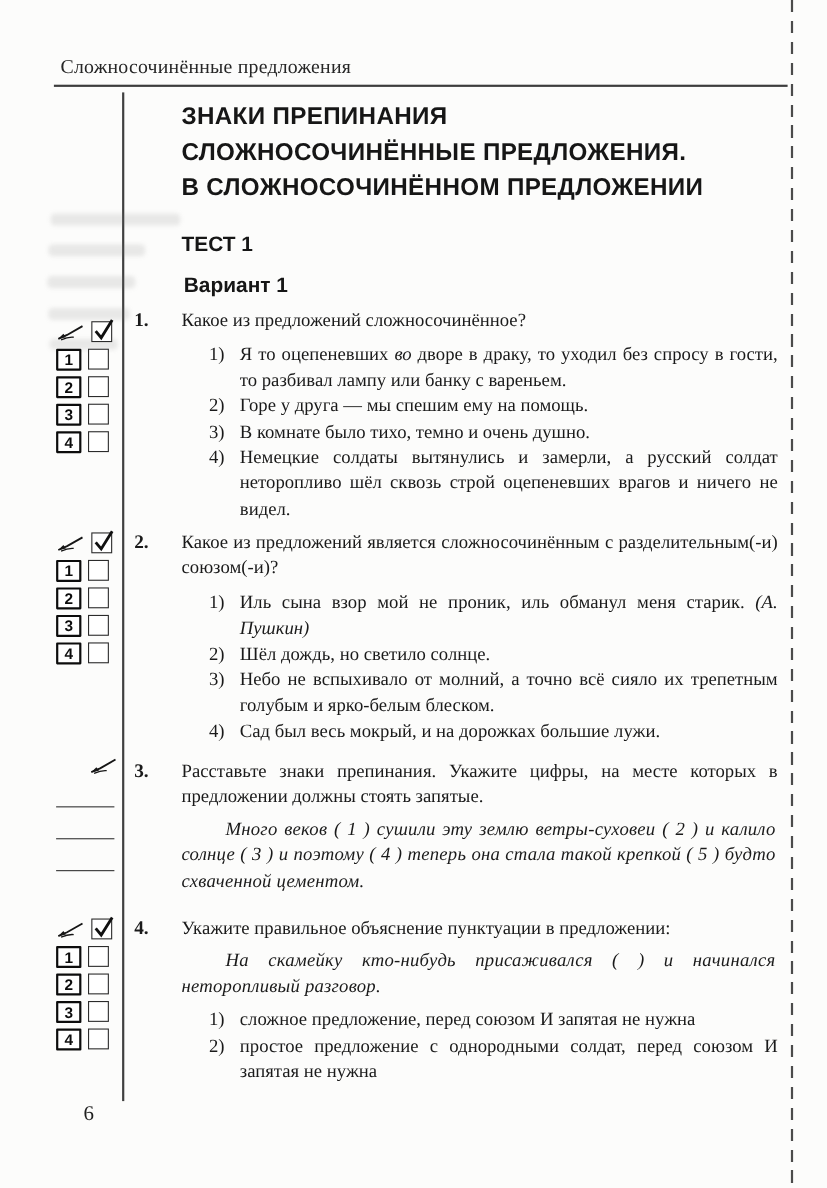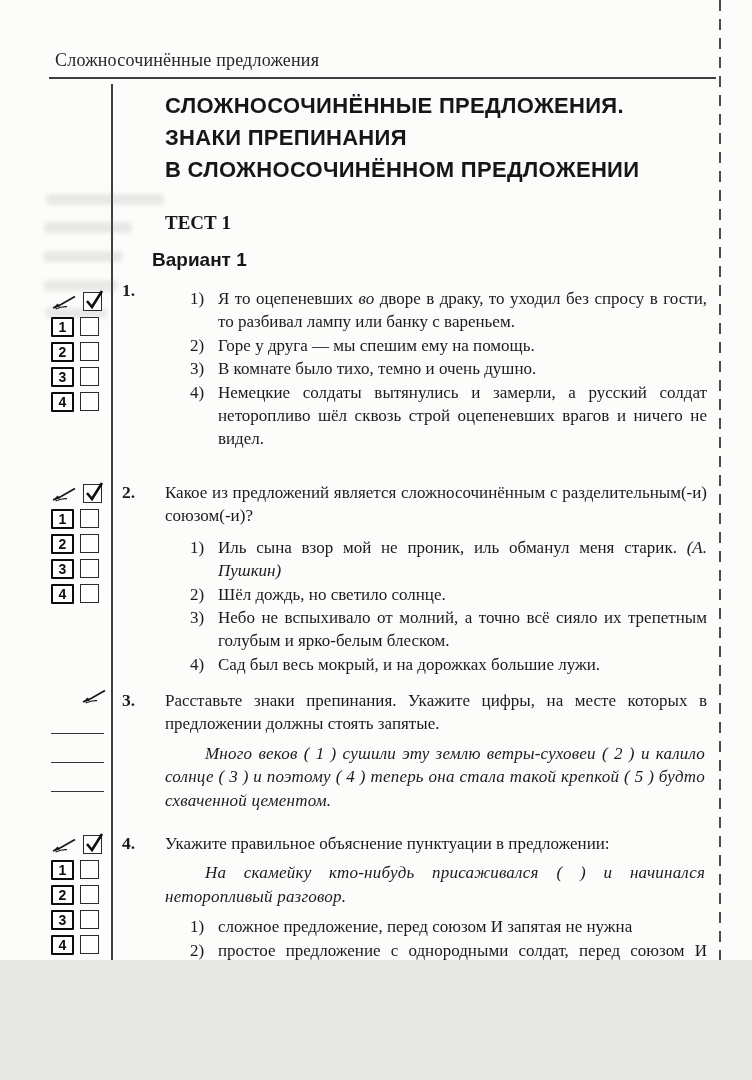--- a/index.html
+++ b/index.html
@@ -1,18 +1,18 @@
 <!DOCTYPE html>
 <html lang="ru"><head>
 <meta charset="utf-8">
 <style>
   html,body{margin:0;padding:0;background:#e8e8e6;}
   #page{
     position:relative;
-    width:752px;height:960px;
+    width:752px;height:1080px;
     background:#fcfcfb;
     overflow:hidden;
     font-family:"Liberation Serif", serif;
     color:#1a1a1a;
   }
   
   .running-head{
     position:absolute;left:55px;top:50px;
     font-size:18px;color:#262626;letter-spacing:.2px;
   }
@@ -35,25 +35,25 @@
   
   .chapter-title{
     position:absolute;left:165px;top:90px;width:560px;
     font-family:"Liberation Sans", sans-serif;
     font-weight:bold;font-size:22px;line-height:32px;
     letter-spacing:.3px;color:#161616;
   }
   .chapter-title span{display:block;}
   .test-label{
     position:absolute;left:165px;top:212px;
-    font-family:Liberation Serif, serif;
+    font-family:Liberation Sans, sans-serif;
     font-weight:bold;font-size:19px;color:#161616;
   }
   .variant-label{
-    position:absolute;left:152px;top:249px;
+    position:absolute;left:167px;top:249px;
     font-family:"Liberation Sans", sans-serif;
     font-weight:bold;font-size:19px;color:#161616;
   }
   
   .question{position:absolute;left:122px;width:588px;font-size:17px;line-height:23.4px;}
   .q1{top:279px;} .q2{top:481px;} .q3{top:689px;} .q4{top:832px;}
   .qnum{position:absolute;left:0;top:0;font-weight:bold;font-size:17.5px;}
   .qbody{margin-left:43px;width:542px;}
   .qtext{margin:0;text-align:justify;}
   .q4 .qtext{max-width:468px;}
@@ -111,22 +111,22 @@
   <div class="v-rule"></div>
   <div class="cut-line"></div>
 
   <div class="bleed b1"></div>
   <div class="bleed b2"></div>
   <div class="bleed b3"></div>
   <div class="bleed b4"></div>
   <div class="bleed b5"></div>
 
   <div class="chapter-title">
+    <span>ЗНАКИ ПРЕПИНАНИЯ</span>
     <span>СЛОЖНОСОЧИНЁННЫЕ ПРЕДЛОЖЕНИЯ.</span>
-    <span>ЗНАКИ ПРЕПИНАНИЯ</span>
     <span>В СЛОЖНОСОЧИНЁННОМ ПРЕДЛОЖЕНИИ</span>
   </div>
   <div class="test-label">ТЕСТ 1</div>
   <div class="variant-label">Вариант 1</div>
 
   <div class="m-grid mg1">
     <div class="m-row">
       <span class="pen">
         <svg width="26" height="16" viewBox="0 0 26 16">
           <path d="M2 14 L10 10.5 L24 2.5" fill="none" stroke="#161616" stroke-width="1.7"></path>
@@ -233,20 +233,21 @@
       </div>
     <div class="m-row">
         <span class="numbox">4</span>
         <span class="cbox"></span>
       </div>
   </div>
 
   <div class="question q1">
     <span class="qnum">1.</span>
     <div class="qbody">
+      <p class="qtext">Какое из предложений сложносочинённое?</p>
       <div class="options">
         <div class="option">
           <span class="marker">1)</span>
           <span>Я то оцепеневших </span><i>во</i><span> дворе в драку, то уходил без спросу в гости, то разбивал лампу или банку с вареньем.</span>
         </div>
         <div class="option">
           <span class="marker">2)</span>
           <span>Горе у друга — мы спешим ему на помощь.</span><i></i><span></span>
         </div>
         <div class="option">

